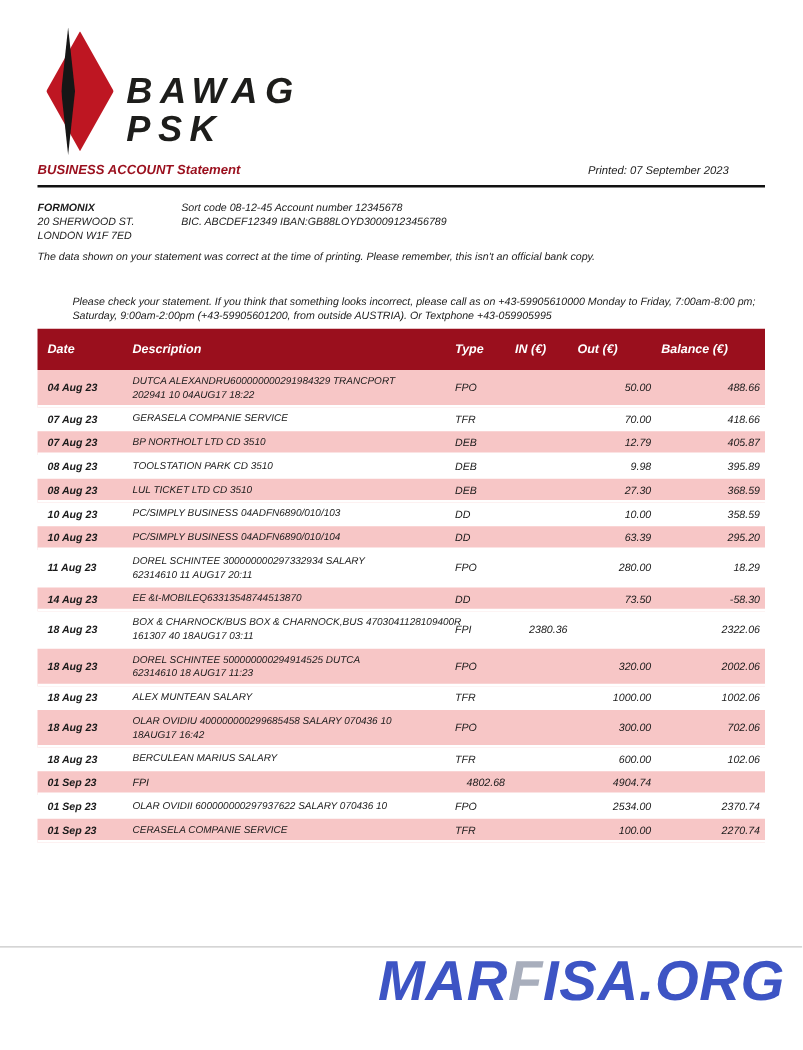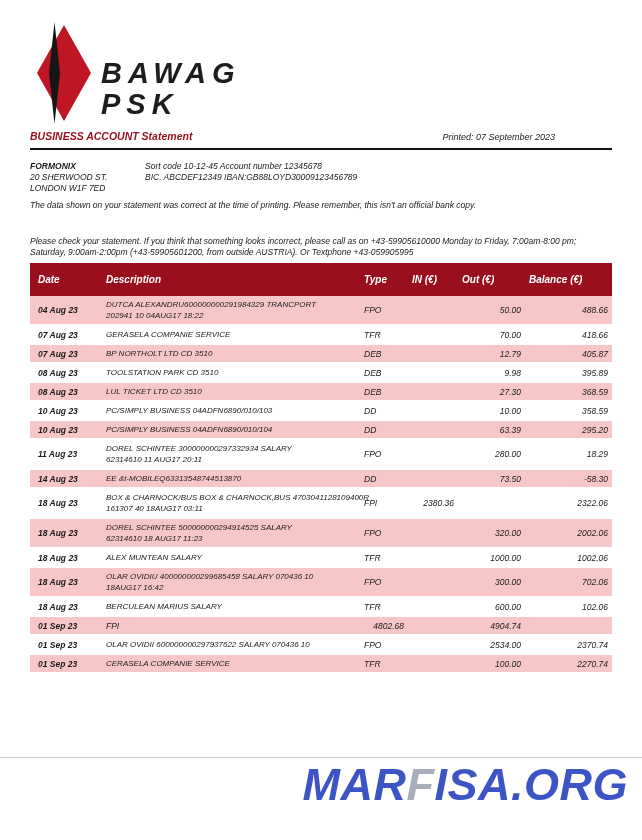--- a/index.html
+++ b/index.html
@@ -13,32 +13,32 @@
   .diamond { position:absolute; clip-path:polygon(50% 0,100% 50%,50% 100%,0 50%); }
   .diamond.red   { left:2px; top:3px; width:54px; height:96px; background:var(--brand-red,#BE1622); }
   .diamond.black { left:14px; top:0;  width:11px; height:102px; background:#161616; }
   .brand-text { position:absolute; left:66px; top:36px; font-weight:bold; color:#1d1d1b;
                 font-size:29px; line-height:31px; letter-spacing:6px; }
 
   
   .titlebar { position:absolute; left:30px; top:130px; width:582px; display:flex;
               justify-content:space-between; align-items:baseline; }
   .doc-title { font-size:10.5px; font-weight:bold; color:var(--title-red,#9A0F1D); }
-  .printed { font-size:9px; color:#222; margin-right:57px; }
+  .printed { font-size:9px; color:#222; margin-right:29px; }
   .black-rule { position:absolute; left:30px; top:148px; width:582px; height:2px; background:#111; border:none; }
 
   
   .addr-row { position:absolute; left:30px; top:161px; width:582px; display:flex; font-size:8.5px; color:#1a1a1a; }
   .addr { width:115px; line-height:11px; }
   .addr .bold { font-weight:bold; }
   .acct { line-height:11px; }
 
   .notice { position:absolute; left:30px; font-size:8.5px; color:#1a1a1a; line-height:11px; }
   .notice1 { top:200px; width:582px; }
-  .notice2 { top:236px; width:557px; }
+  .notice2 { top:236px; width:557px;margin-left:28px; }
 
   
   .table { position:absolute; left:30px; top:263px; width:582px; }
   .thead, .row { display:grid; grid-template-columns:72px 258px 48px 50px 67px 87px; }
   .thead { background:var(--header-red,#9A0F1D); color:#fff; font-weight:bold; font-size:10px;
            height:33px; align-items:center; }
   .hc { padding:0 4px; }
   .h-date { padding-left:8px; }
   .h-in,.h-out,.h-bal { text-align:left; }
   .tbody .row { align-items:center; font-size:8.5px; color:#1a1a1a; min-height:19px;
@@ -77,21 +77,21 @@
   </div>
   <div class="black-rule"></div>
 
   <div class="addr-row">
     <div class="addr">
       <div class="bold">FORMONIX</div>
       <div>20 SHERWOOD ST.</div>
       <div>LONDON W1F 7ED</div>
     </div>
     <div class="acct">
-      <div>Sort code 10-12-45  Account number 12345678</div>
+      <div>Sort code 08-12-45  Account number 12345678</div>
       <div>BIC. ABCDEF12349   IBAN:GB88LOYD30009123456789</div>
     </div>
   </div>
 
   <p class="notice notice1">The data shown on your statement was correct at the time of printing. Please remember, this isn't an official bank copy.</p>
   <p class="notice notice2">Please check your statement. If you think that something looks incorrect, please call as on +43-59905610000 Monday to Friday, 7:00am-8:00 pm; Saturday, 9:00am-2:00pm (+43-59905601200, from outside AUSTRIA). Or Textphone  +43-059905995</p>
 
   <div class="table">
     <div class="thead">
       <div class="hc h-date">Date</div>
@@ -201,21 +201,21 @@
             <div class="">161307 40 18AUG17 03:11</div>
           </div>
           <div class="c-type">FPI</div>
           <div class="c-in num">2380.36</div>
           <div class="c-out num"></div>
           <div class="c-bal num">2322.06</div>
         </div>
         <div class="row">
           <div class="c-date">18 Aug 23</div>
           <div class="c-desc">
-            <div class="">DOREL SCHINTEE 500000000294914525 SALARY</div>
+            <div class="">DOREL SCHINTEE 500000000294914525 DUTCA</div>
             <div class="">62314610 18 AUG17 11:23</div>
           </div>
           <div class="c-type">FPO</div>
           <div class="c-in num"></div>
           <div class="c-out num">320.00</div>
           <div class="c-bal num">2002.06</div>
         </div>
         <div class="row">
           <div class="c-date">18 Aug 23</div>
           <div class="c-desc">

